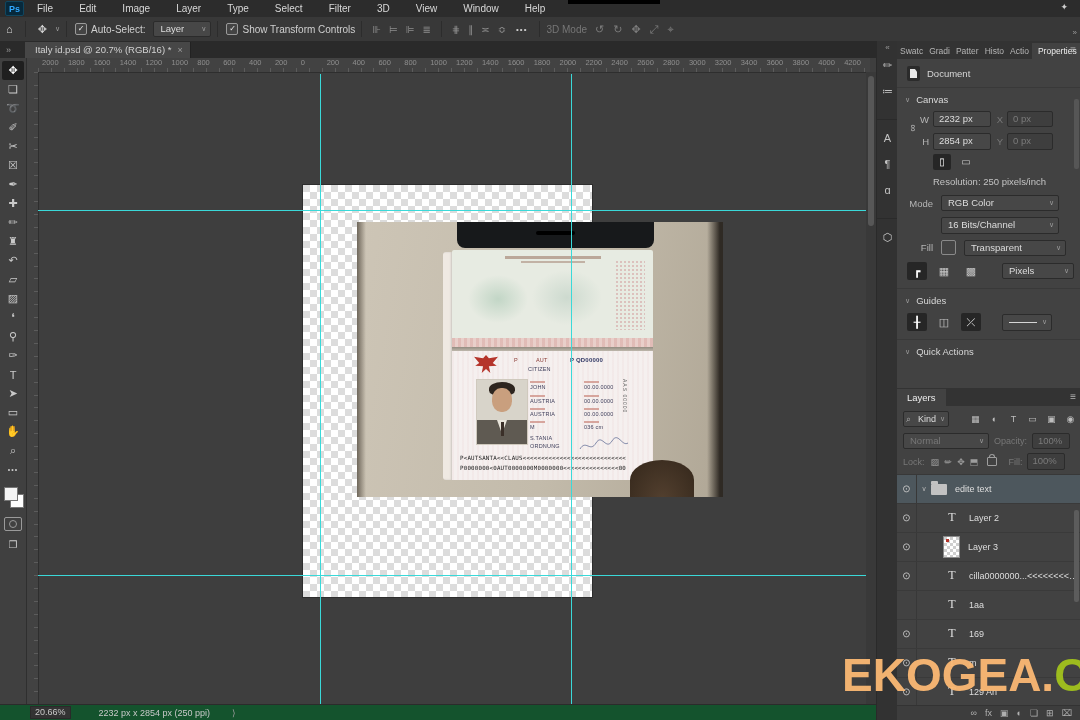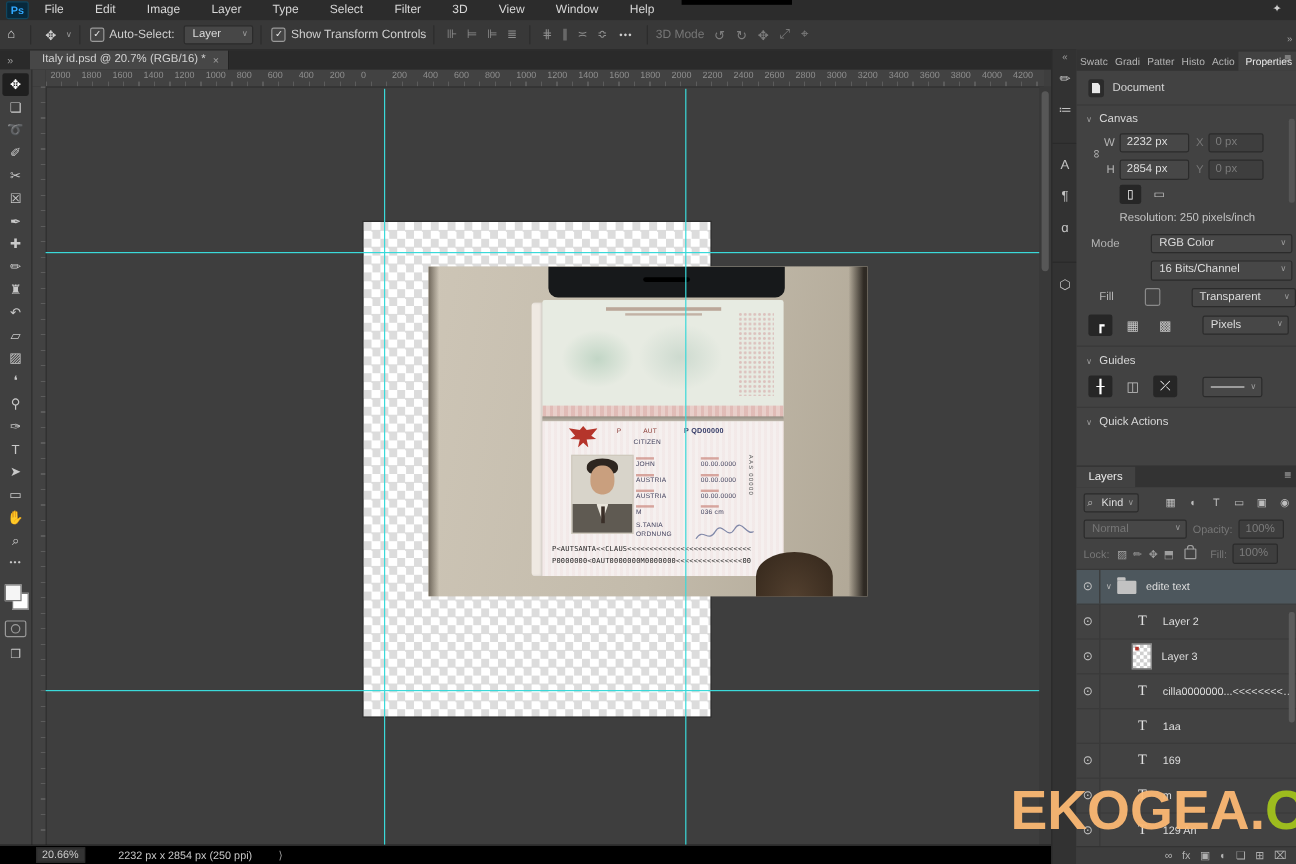--- a/index.html
+++ b/index.html
@@ -99,21 +99,21 @@
        letter-spacing:.2px;white-space:nowrap;overflow:hidden;}
   .sidecode{position:absolute;left:176px;top:28px;font-size:5px;color:#555;transform:rotate(90deg);transform-origin:left top;white-space:nowrap;letter-spacing:1px;}
   .sig{position:absolute;left:126px;top:84px;}
   .thumbshape{position:absolute;left:273px;top:238px;width:64px;height:40px;background:radial-gradient(ellipse at 50% 100%,#53402f,#3a2c1f 80%);
       border-radius:50% 50% 0 0;}
   
   .guide{position:absolute;background:#3ad9d9;z-index:3;}
   .gv{width:1px;top:74px;height:631px;}
   .gh{height:1px;left:38px;width:828px;}
   
-  .statusbar{position:absolute;left:0;bottom:0;width:876px;height:15px;background:#000000;border-top:1px solid #2b2b2b;
+  .statusbar{position:absolute;left:0;bottom:0;width:876px;height:15px;background:#14532d;border-top:1px solid #2b2b2b;
              display:flex;align-items:center;font-size:9px;color:#c9c9c9;z-index:6;}
   .sb-zoom{margin-left:30px;background:#333;border:1px solid #2a2a2a;padding:0 4px;line-height:11px;}
   .sb-info{margin-left:28px;}
   .sb-chev{margin-left:22px;color:#9a9a9a;}
   
   .sidestrip{position:absolute;left:876px;top:41px;width:21px;bottom:0;background:#323232;border-left:1px solid #2a2a2a;z-index:6;}
   .ss-col{position:absolute;top:2px;left:0;width:100%;text-align:center;font-size:8px;color:#9a9a9a;}
   .ss-icons{margin-top:16px;display:flex;flex-direction:column;align-items:center;gap:10px;}
   .ss-ic{font-size:11px;color:#c3c3c3;width:19px;height:16px;display:grid;place-items:center;}
   .ss-ic:nth-child(3){margin-top:10px;border-top:1px solid #2a2a2a;padding-top:10px;width:100%;}
@@ -134,21 +134,21 @@
   .cgrid{display:grid;grid-template-columns:12px 14px 58px 16px 46px;align-items:center;row-gap:6px;margin:2px 0 2px 10px;}
   .linkic{grid-row:1/3;color:#bdbdbd;font-size:10px;display:inline-block;transform:rotate(90deg);}
   .flbl{color:#b5b5b5;text-align:right;padding-right:4px;}
   .flbl.dim{color:#777;}
   .fld{background:#474747;border:1px solid #2b2b2b;border-radius:2px;color:#ddd;padding:2px 5px;font-size:9.5px;line-height:1.1;}
   .fld.dis{color:#7b7b7b;background:#3e3e3e;}
   .orient{display:flex;gap:6px;margin:4px 0 2px 36px;}
   .obtn{width:18px;height:16px;display:grid;place-items:center;border-radius:2px;color:#c9c9c9;font-size:10px;}
   .obtn.active{background:#262626;color:#fff;}
   .resline{color:#c3c3c3;margin:6px 0 8px 36px;}
-  .modeline{display:flex;align-items:center;gap:26px;margin:2px 0 6px 10px;}
+  .modeline{display:flex;align-items:center;gap:8px;margin:2px 0 6px 10px;}
   .modeline .lab{width:26px;text-align:right;color:#b5b5b5;}
   .sel.w110{width:94px;}
   .sel.w64{width:48px;}
   .sel.w96{width:78px;}
   .fillsw{width:13px;height:13px;background:#444;border:1px solid #8a8a8a;border-radius:2px;}
   .ibtnrow{display:flex;align-items:center;gap:7px;margin:3px 0 8px 10px;}
   .ibtn{width:20px;height:18px;display:grid;place-items:center;border-radius:2px;color:#c5c5c5;font-size:11px;}
   .ibtn.active{background:#262626;color:#fff;}
   .dashsel{width:48px;position:relative;background:#474747;border:1px solid #2b2b2b;border-radius:2px;height:15px;}
   .dashsel::before{content:"";position:absolute;left:6px;top:7px;width:28px;height:1px;background:#d5d5d5;}

